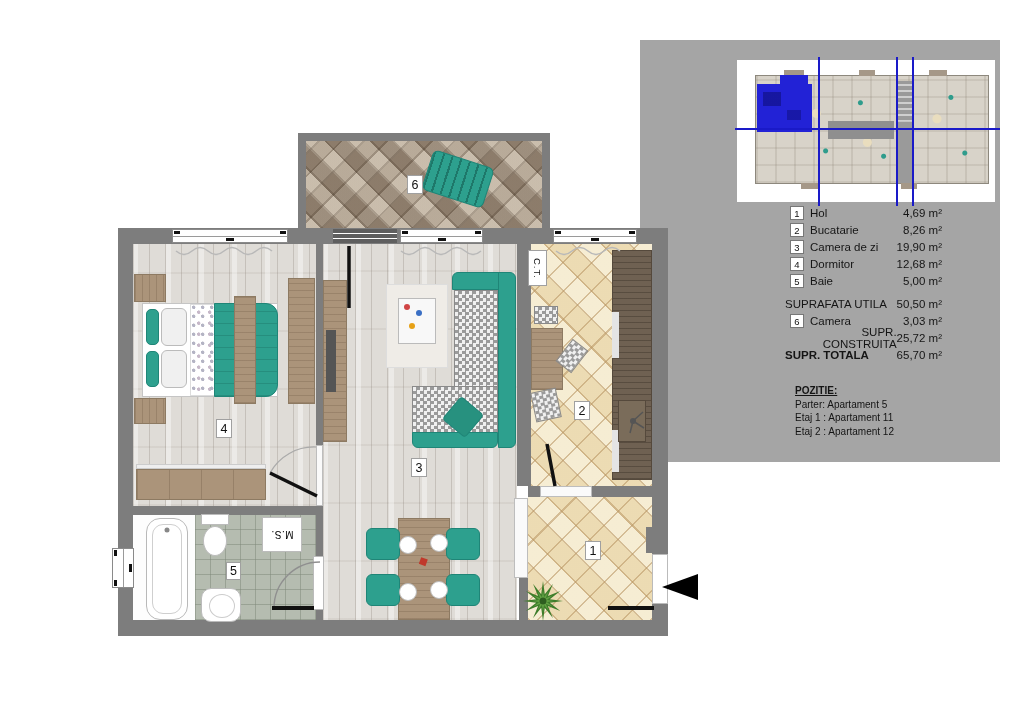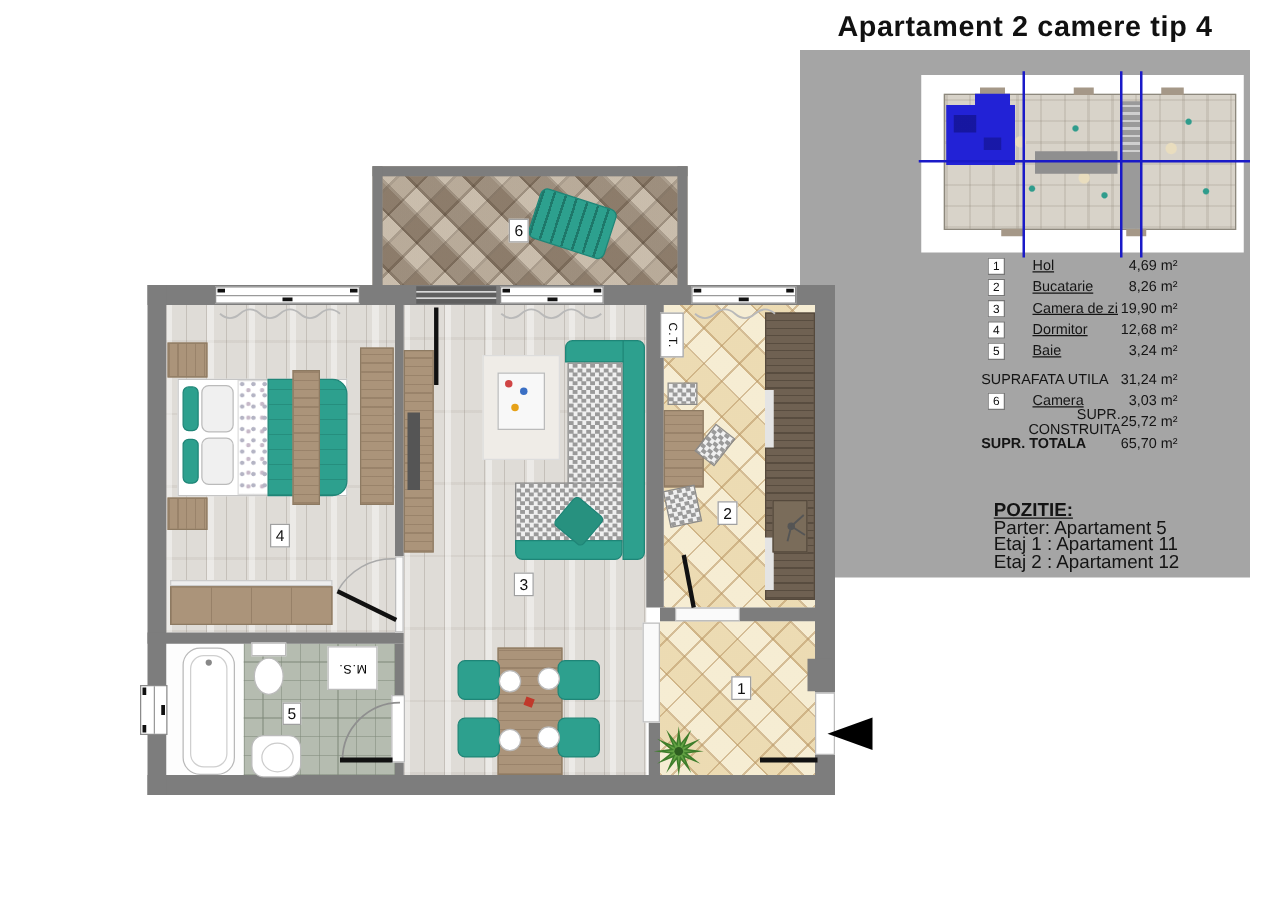--- a/index.html
+++ b/index.html
@@ -35,25 +35,25 @@
      background-image:linear-gradient(rgba(0,0,60,.35),rgba(0,0,60,.35)),linear-gradient(rgba(0,0,60,.3),rgba(0,0,60,.3));
      background-size:18px 14px,14px 10px;background-position:6px 8px,30px 26px;background-repeat:no-repeat;}
   .kp-bump{position:absolute;background:#a59888;}
   .kp-unit-bump{position:absolute;left:24px;top:-1px;width:28px;height:10px;background:#2222d6;}
   .axis{position:absolute;background:#1a1ac8;}
 
   .legend{position:absolute;left:150px;top:165px;width:152px;}
   .lrow{display:flex;align-items:center;height:16px;margin-bottom:1px;font-size:11.5px;color:#151515;}
   .numbox{width:12px;height:12px;background:#fff;border:1px solid #777;font-size:9.5px;
           display:flex;align-items:center;justify-content:center;flex:0 0 auto;color:#111;}
-  .lname{margin-left:22px;white-space:nowrap;text-decoration:underline;}
+  .lname{margin-left:6px;white-space:nowrap;}
   .larea{margin-left:auto;white-space:nowrap;}
   .lsum{font-size:11.5px;text-align:right;}
   .gap6{height:6px;}
-  .pozitie{position:absolute;left:155px;top:362px;font-size:15px;color:#141414;line-height:13.5px;}
+  .pozitie{position:absolute;left:155px;top:344px;font-size:10px;color:#141414;line-height:13.5px;}
   .poz-head{font-weight:bold;text-decoration:underline;}
 
   
   .wall{position:absolute;background:#7d7d7d;}
   .floor-wood{position:absolute;background-color:#dfdcd7;background-image:
      repeating-linear-gradient(90deg,rgba(130,120,110,.28) 0 1px,transparent 1px 16px),
      repeating-linear-gradient(90deg,rgba(255,255,255,.4) 0 5px,transparent 5px 33px),
      repeating-linear-gradient(0deg,rgba(160,150,140,.14) 0 2px,transparent 2px 58px);}
   .floor-tile{position:absolute;background-color:#f2e5c0;background-image:
      repeating-linear-gradient(45deg,rgba(185,150,100,.55) 0 1.5px,transparent 1.5px 20px),
@@ -96,21 +96,20 @@
   .vtext{writing-mode:vertical-rl;font-size:9.5px;letter-spacing:1px;}
   .flip{transform:rotate(180deg);font-size:10px;letter-spacing:.5px;}
   .overlay-svg{position:absolute;left:0;top:0;z-index:25;pointer-events:none;}
   .curtain{position:absolute;z-index:6;}
 </style>
 </head>
 <body>
 
 <div id="canvas">
 
-  <div class="title">Apartament 2 camere tip 4</div>
 
   <div class="panel">
 
     <div class="keyplan">
       <div class="kp-building">
         <div class="kp-flecks"></div>
         <div class="kp-bump" style="left:28px;top:-6px;width:20px;height:6px;"></div>
         <div class="kp-bump" style="left:103px;top:-6px;width:16px;height:6px;"></div>
         <div class="kp-bump" style="left:173px;top:-6px;width:18px;height:6px;"></div>
         <div class="kp-bump" style="left:45px;top:107px;width:18px;height:6px;"></div>
@@ -144,26 +143,26 @@
         <span class="larea">19,90 m²</span>
       </div>
       <div class="lrow">
         <span class="numbox">4</span>
         <span class="lname">Dormitor</span>
         <span class="larea">12,68 m²</span>
       </div>
       <div class="lrow">
         <span class="numbox">5</span>
         <span class="lname">Baie</span>
-        <span class="larea">3,24 m²</span>
+        <span class="larea">5,00 m²</span>
       </div>
       <div class="gap6"></div>
       <div class="lrow lsum">
         <span style="margin-left:-5px;">SUPRAFATA UTILA</span>
-        <span class="larea">31,24 m²</span>
+        <span class="larea">50,50 m²</span>
       </div>
       <div class="lrow">
         <span class="numbox">6</span>
         <span class="lname">Camera</span>
         <span class="larea">3,03 m²</span>
       </div>
       <div class="lrow lsum">
         <span style="margin-left:-5px;">SUPR. CONSTRUITA</span>
         <span class="larea">25,72 m²</span>
       </div>

